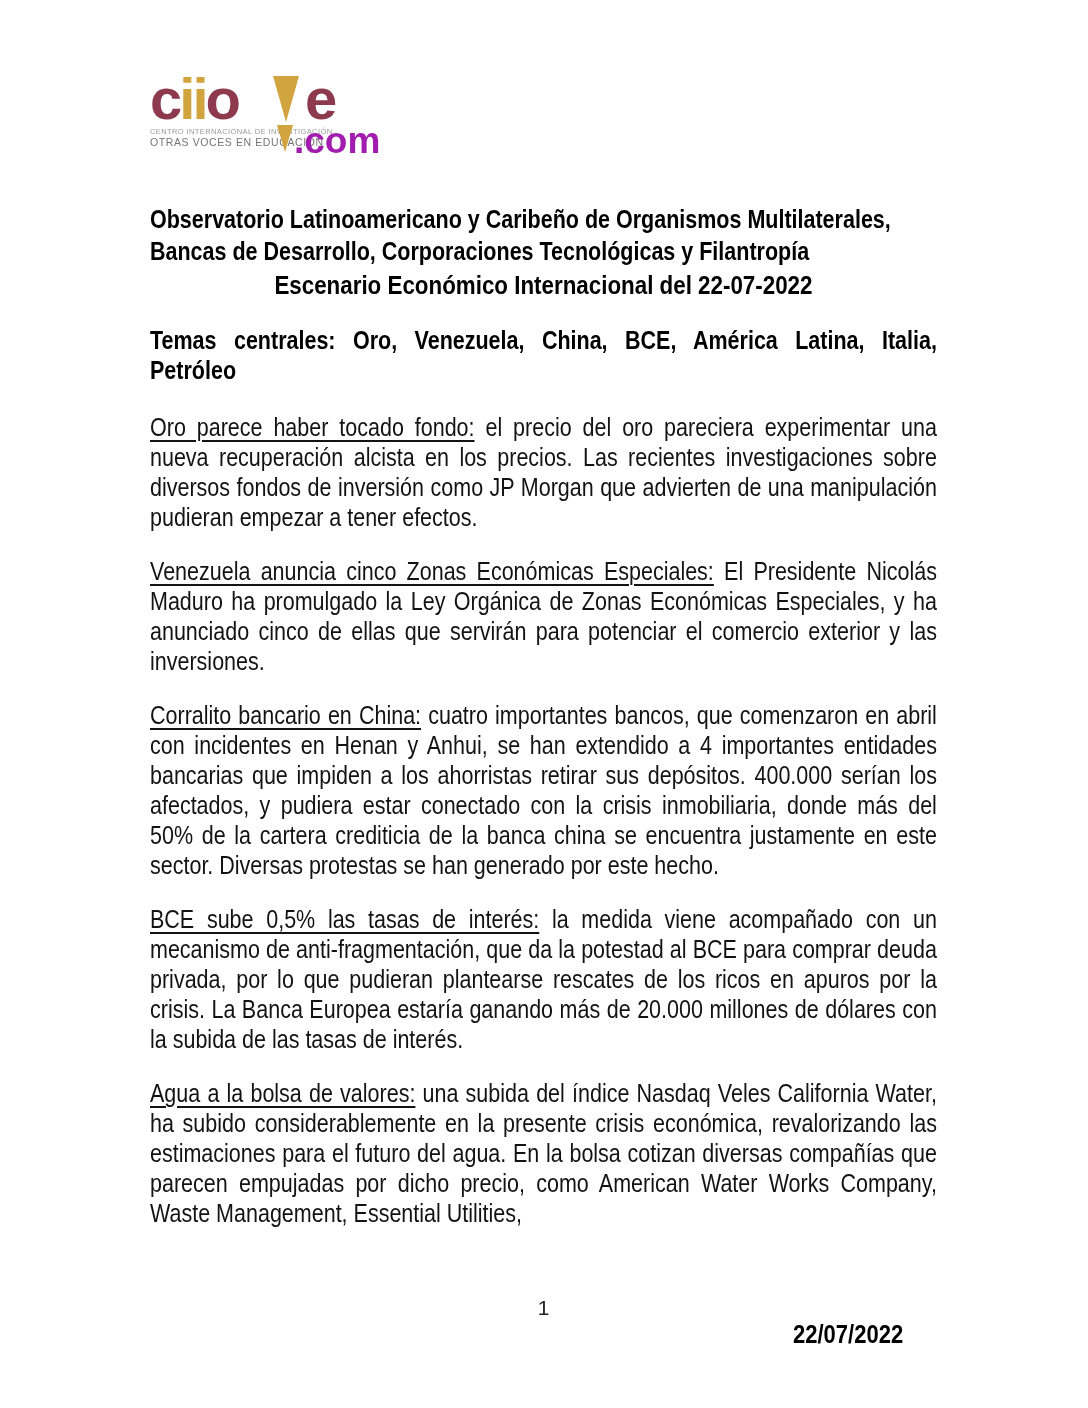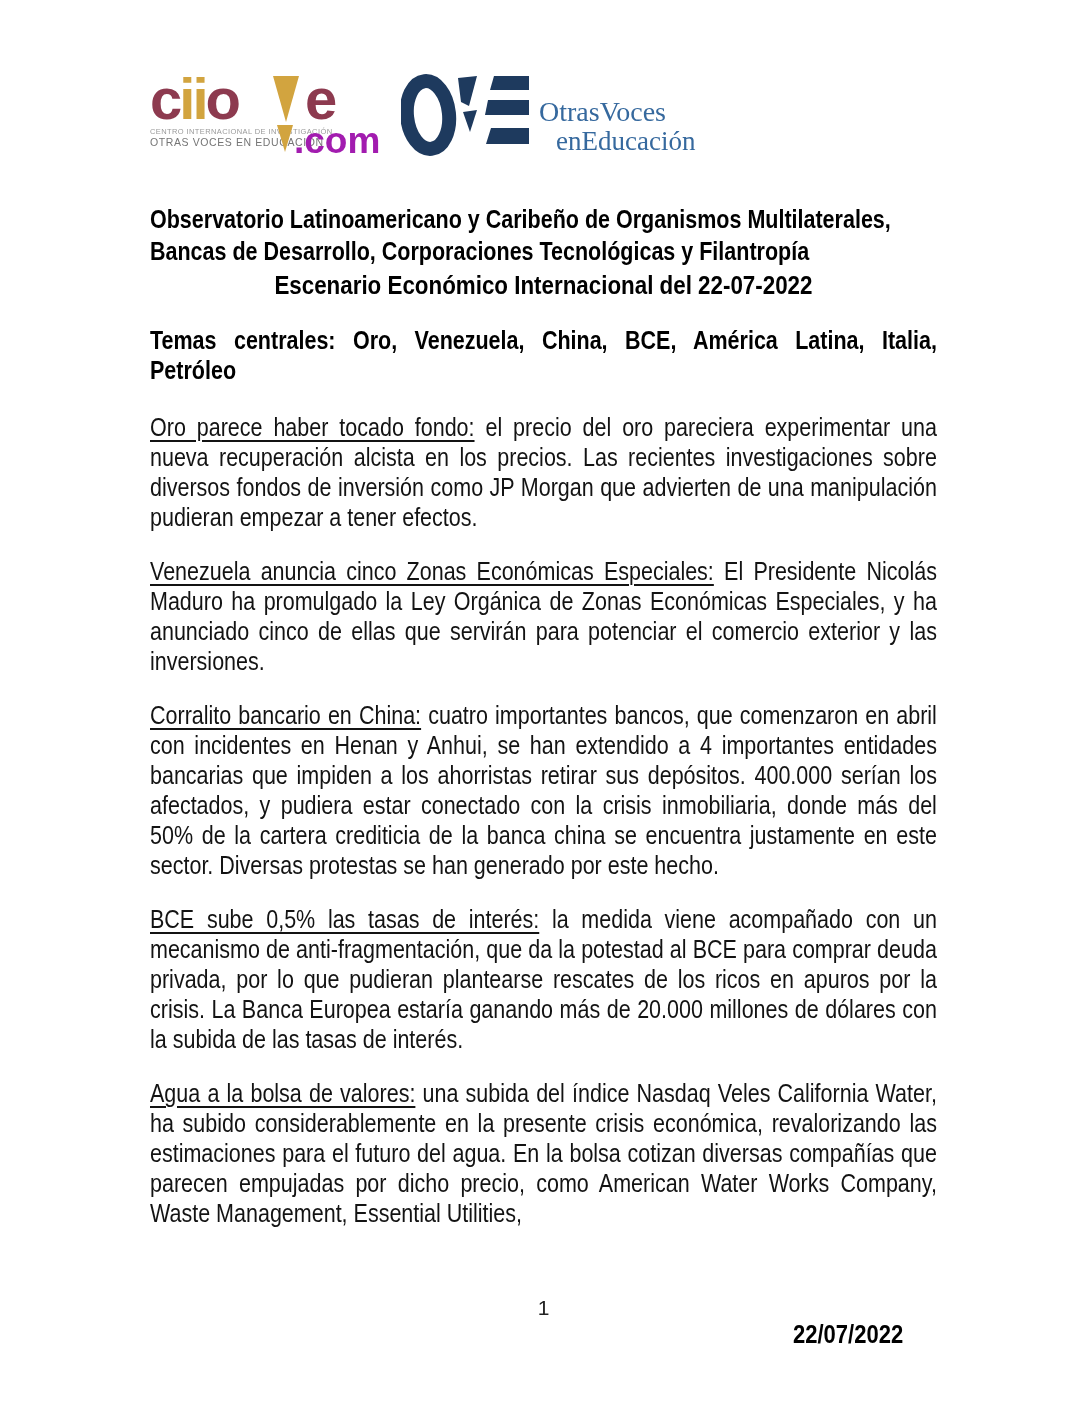--- a/index.html
+++ b/index.html
@@ -51,32 +51,20 @@
   <div class="logo-ciiove">
     <div class="ciiove-word"><span class="maroon">c</span><span class="gold">ii</span><span class="maroon">o</span></div>
     <div class="ciiove-tri-big"></div>
     <div class="ciiove-e">e</div>
     <div class="ciiove-cap1">CENTRO INTERNACIONAL DE INVESTIGACIÓN</div>
     <div class="ciiove-cap2">OTRAS VOCES EN EDUCACIÓN</div>
     <div class="ciiove-tri-small"></div>
     <div class="ciiove-com">.com</div>
   </div>
 
-  <div class="logo-ove">
-    <svg class="ove-mono" width="132" height="82" viewBox="0 0 132 82">
-      <ellipse cx="27" cy="41" rx="21" ry="34" fill="none" stroke="#1e3a5e" stroke-width="14" transform="rotate(-6 27 41)"></ellipse>
-      <polygon points="57,4 76,2 68,32 60,28" fill="#1e3a5e"></polygon>
-      <polygon points="62,38 76,36 69,58" fill="#1e3a5e"></polygon>
-      <polygon points="93,2 128,2 128,16 89,16" fill="#1e3a5e"></polygon>
-      <polygon points="87,26 128,26 128,41 84,41" fill="#1e3a5e"></polygon>
-      <polygon points="90,54 128,54 128,70 85,70" fill="#1e3a5e"></polygon>
-    </svg>
-    <div class="ove-text1">OtrasVoces</div>
-    <div class="ove-text2">enEducación</div>
-  </div>
 
   <div class="content">
     <p class="org-line">Observatorio Latinoamericano y Caribeño de Organismos Multilaterales, Bancas de Desarrollo, Corporaciones Tecnológicas y Filantropía</p>
     <p class="doc-title">Escenario Económico Internacional del 22-07-2022</p>
     <p class="topics">
       <span class="t-line1">Temas centrales:  Oro, Venezuela, China, BCE, América Latina, Italia,</span>
       <span class="t-line2">Petróleo</span>
     </p>
 
     <p class="para first"><span class="lead">Oro parece haber tocado fondo:</span><span> el precio del oro pareciera experimentar una nueva recuperación alcista en los precios. Las recientes investigaciones sobre diversos fondos de inversión como JP Morgan que advierten de una manipulación pudieran empezar a tener efectos.</span></p>

